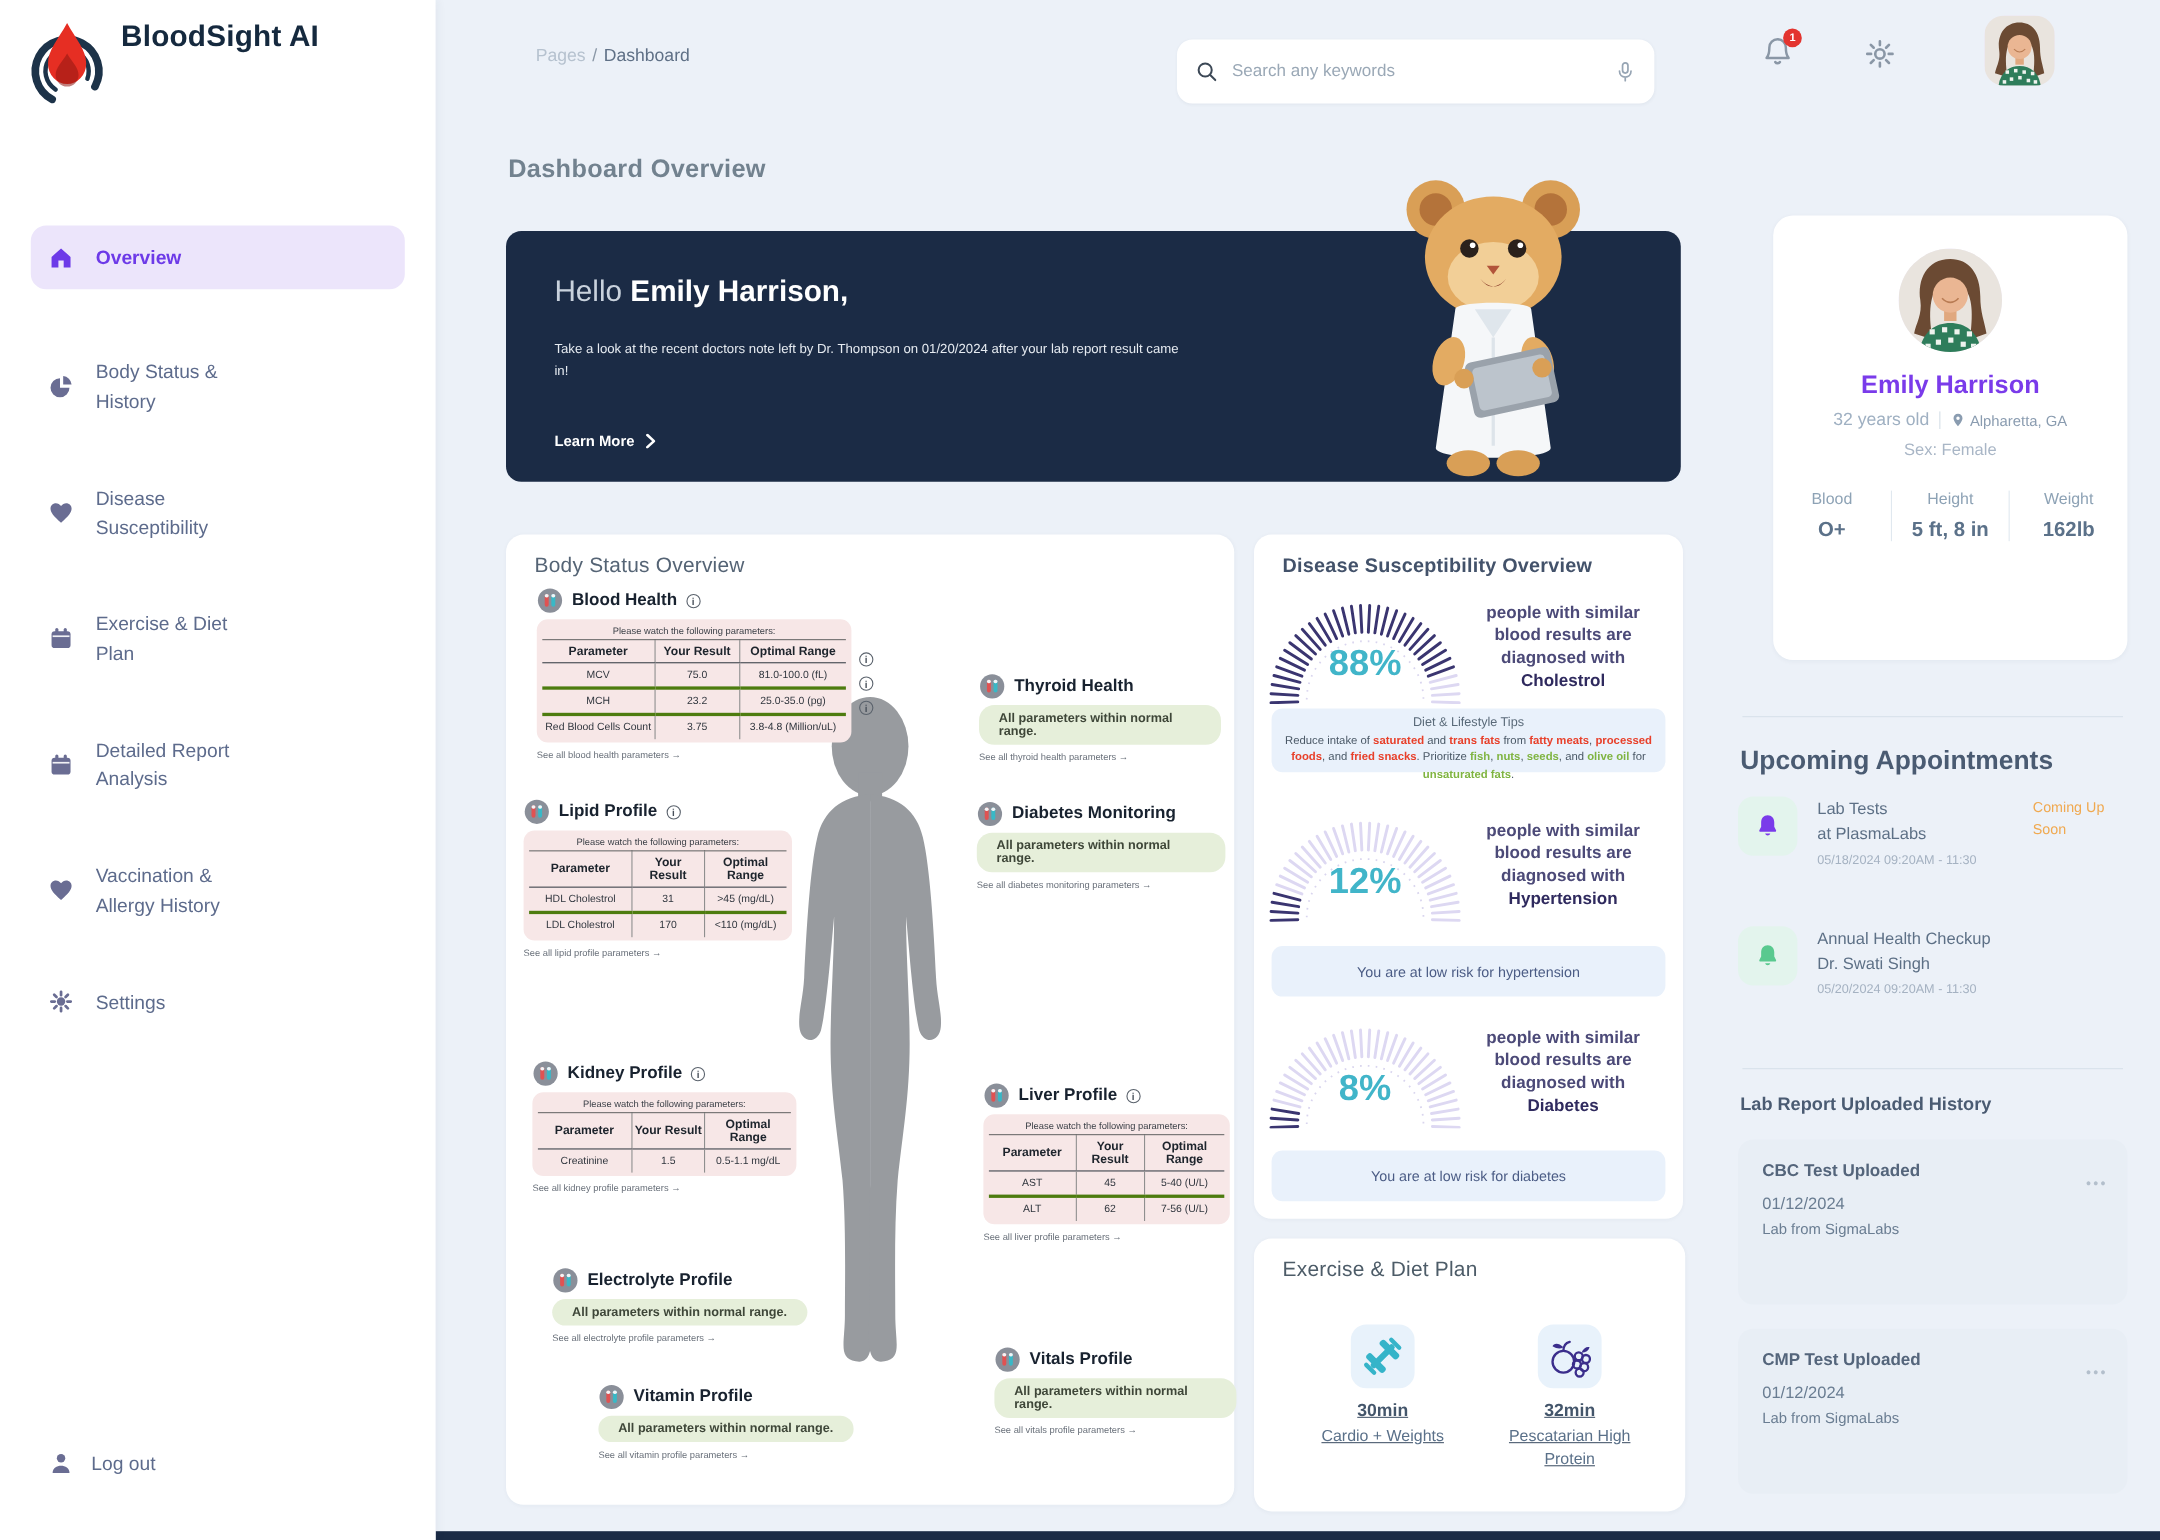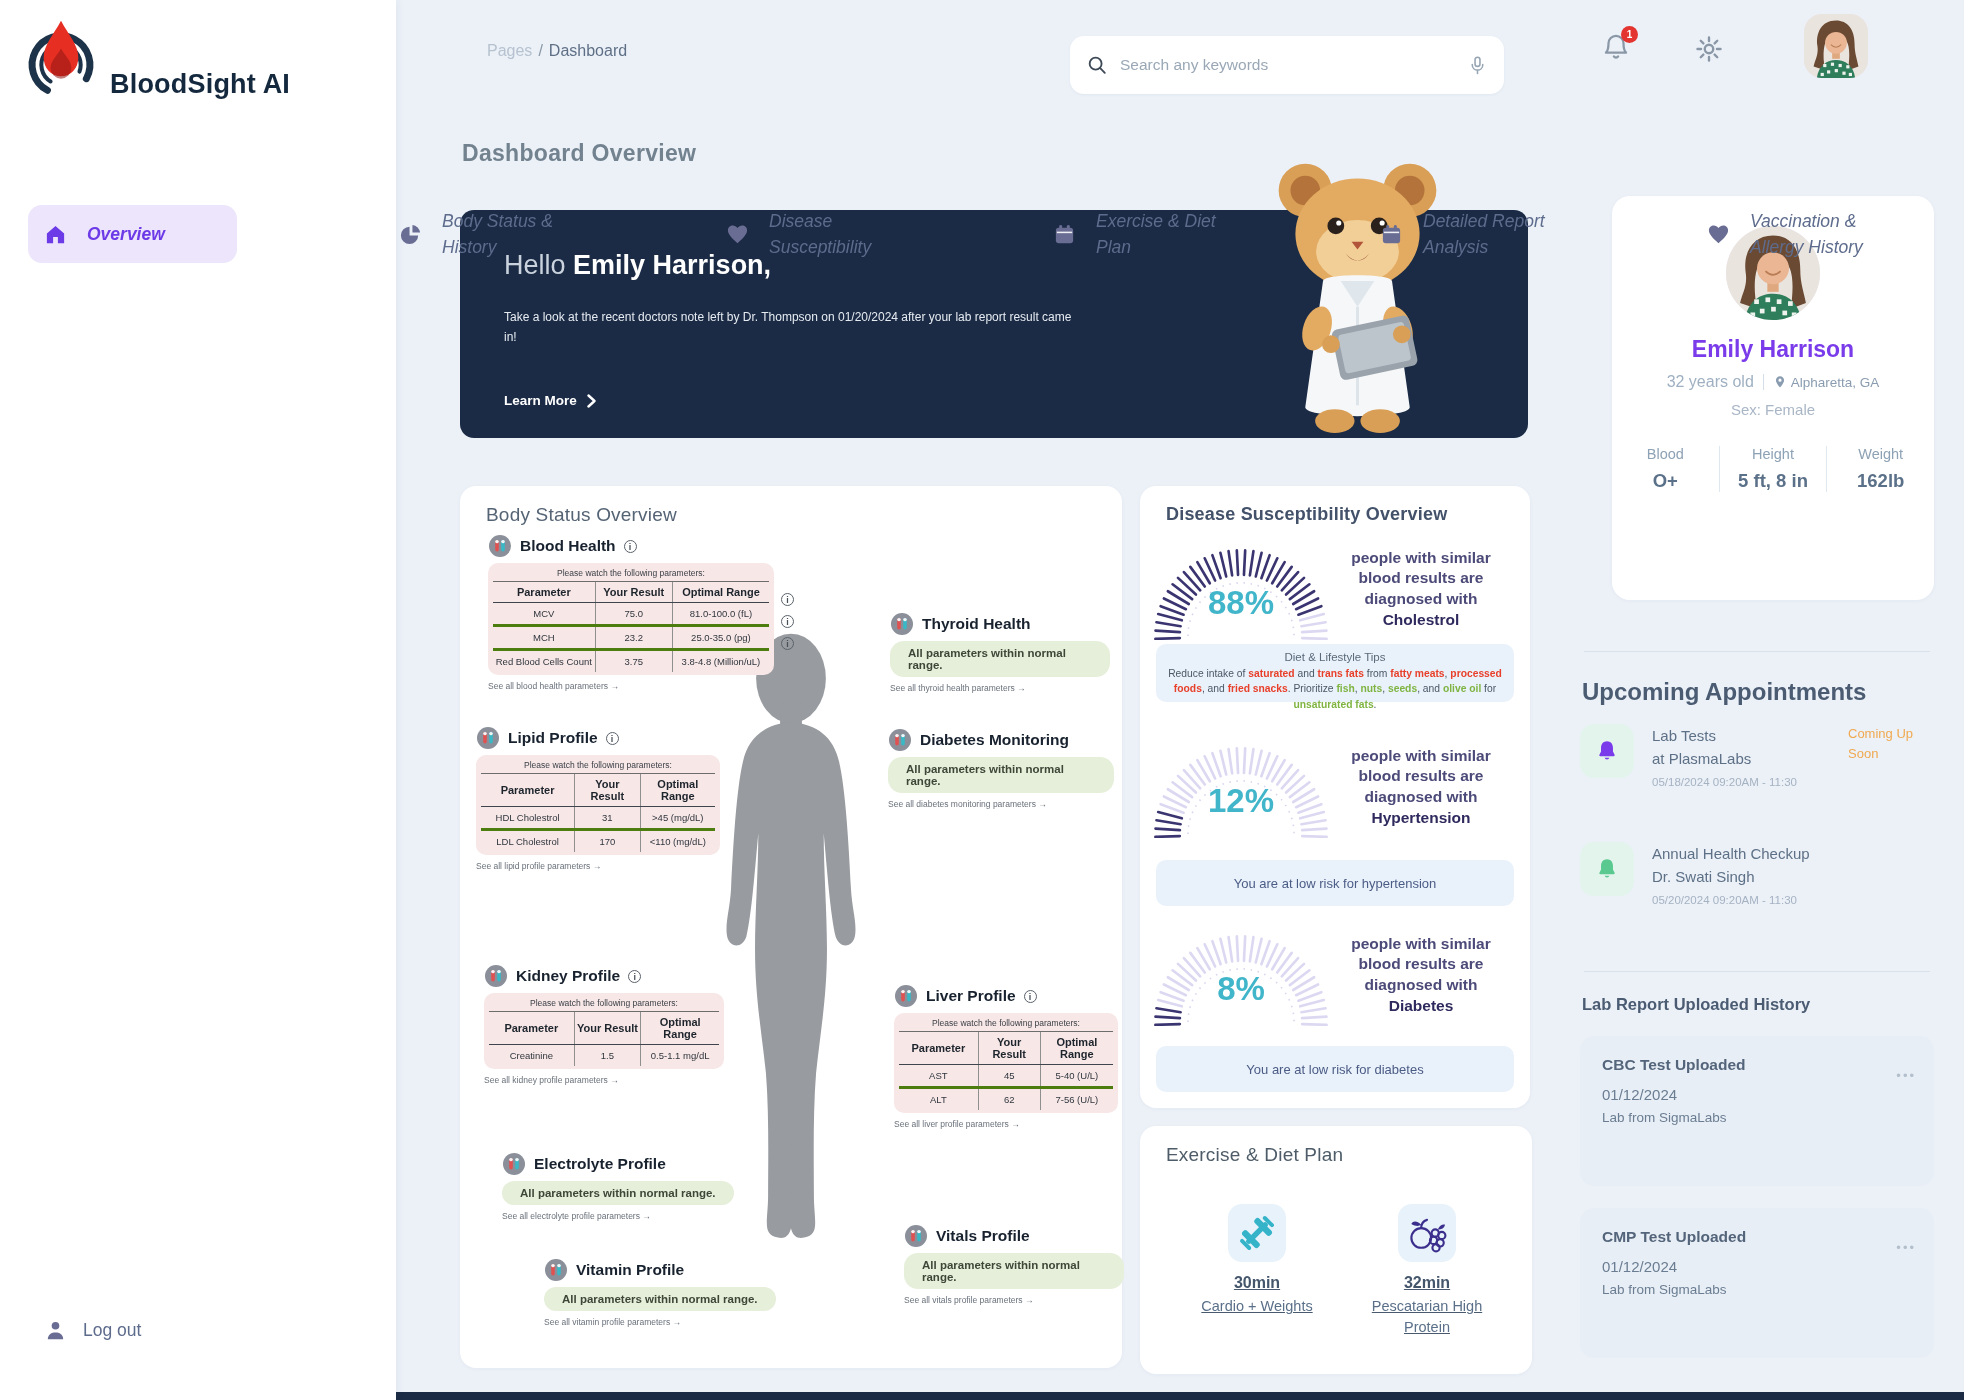--- a/index.html
+++ b/index.html
@@ -1,23 +1,23 @@
 <!DOCTYPE html>
 <html><head>
 <meta charset="utf-8">
 <style>
   * { margin:0; padding:0; box-sizing:border-box; }
   html,body { width:1964px; height:1400px; overflow:hidden; }
   body { font-family:"Liberation Sans", sans-serif; background:#ecf1f8; color:#4a5a6e; }
 
   
   .sidebar { position:absolute; left:0; top:0; width:396px; height:1400px; background:#ffffff; box-shadow:2px 0 8px rgba(30,50,80,.05); z-index:5; }
-  .logo-row { display:flex; align-items:flex-end; gap:12px; padding:18px 0 0 24px; }
+  .logo-row { display:flex; align-items:flex-start; gap:12px; padding:18px 0 0 24px; }
   .brand { font-size:27px; font-weight:800; color:#15293e; letter-spacing:.2px; }
-  .nav { position:absolute; left:0; top:205px; width:100%; display:flex; gap:90px;font-style:italic; }
+  .nav { position:absolute; left:0; top:205px; width:100%; display:flex; flex-direction:column; gap:62px; }
   .nav-item { display:flex; align-items:center; gap:20px; padding:0 0 0 44px; cursor:pointer; color:#5d6b8c; font-size:17.5px; }
   .nav-item .lbl { width:150px; line-height:1.5; }
   .nav-item svg { flex:0 0 auto; color:#6a6d93; }
   .nav-item.active { background:#ece5fb; margin:0 28px; padding:16px 0 16px 16px; border-radius:14px; color:#6d3ae8; font-weight:600; }
   .nav-item.active svg { color:#6d3ae8; }
   .logout { position:absolute; left:44px; bottom:58px; display:flex; align-items:center; gap:16px; font-size:17.5px; color:#5d6b8c; cursor:pointer; }
   .logout svg { color:#6a6d93; }
 
   
   .main { position:absolute; left:396px; top:0; right:0; bottom:0; background:#ecf1f8; }

